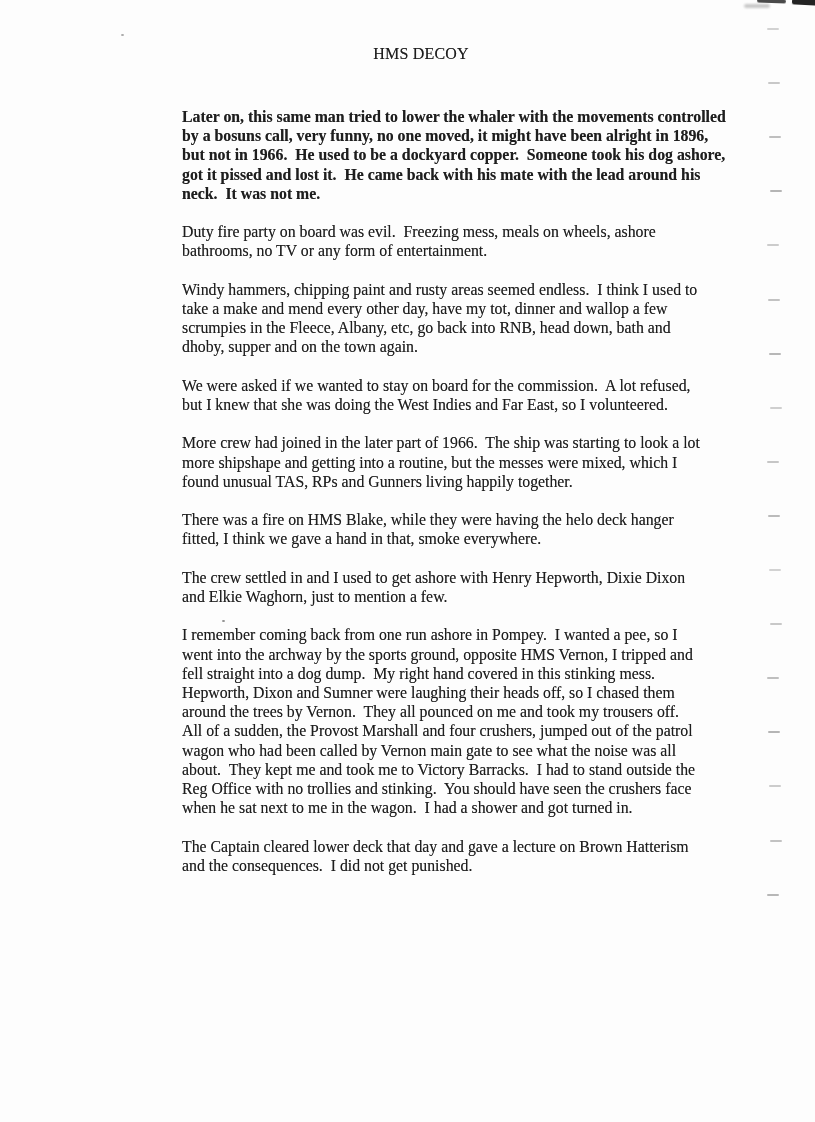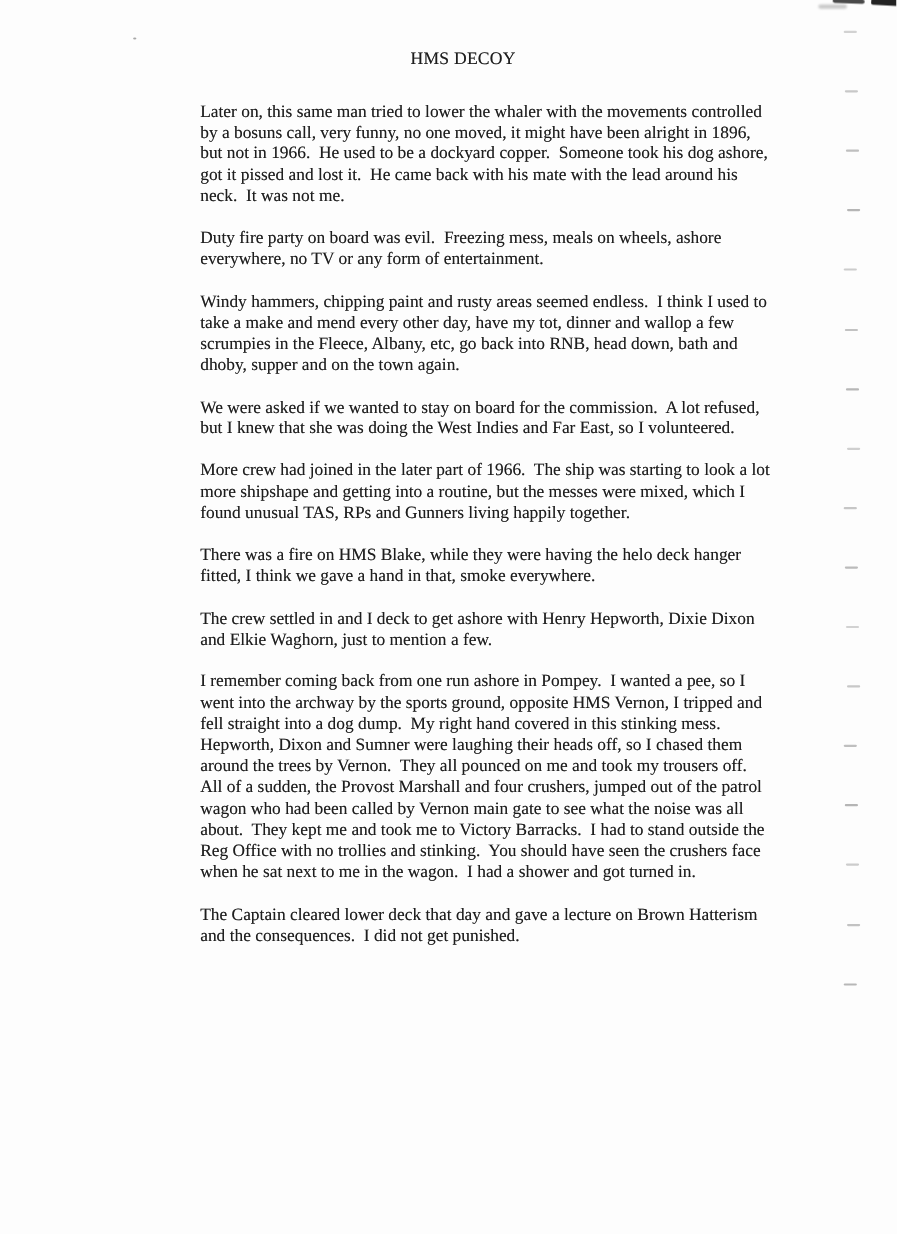--- a/index.html
+++ b/index.html
@@ -41,21 +41,21 @@
     line-height: 19.2px;
   }
   .section-label {
     margin: 0;
     white-space: pre;
   }
   .para {
     margin: 0 0 19.2px 70px;
     white-space: pre-wrap;
   }
-  .para:first-of-type { margin-top: 0; }
+  .para:first-of-type { margin-top: 15px; font-weight: bold; }
 
   .footer {
     position: absolute;
     top: 1045px; left: 112px; width: 598px;
     display: flex;
     justify-content: flex-start;
     font-size: 15.8px;
     line-height: 19.2px;
     flex-direction: column;
   }
@@ -91,33 +91,33 @@
   <div class="doc-title">HMS DECOY</div>
 
   <div class="content">
     <div>
         <p class="para">Later on, this same man tried to lower the whaler with the movements controlled
 by a bosuns call, very funny, no one moved, it might have been alright in 1896,
 but not in 1966.  He used to be a dockyard copper.  Someone took his dog ashore,
 got it pissed and lost it.  He came back with his mate with the lead around his
 neck.  It was not me.</p>
         <p class="para">Duty fire party on board was evil.  Freezing mess, meals on wheels, ashore
-everywhere, no TV or any form of entertainment.</p>
+bathrooms, no TV or any form of entertainment.</p>
         <p class="para">Windy hammers, chipping paint and rusty areas seemed endless.  I think I used to
 take a make and mend every other day, have my tot, dinner and wallop a few
 scrumpies in the Fleece, Albany, etc, go back into RNB, head down, bath and
 dhoby, supper and on the town again.</p>
         <p class="para">We were asked if we wanted to stay on board for the commission.  A lot refused,
 but I knew that she was doing the West Indies and Far East, so I volunteered.</p>
         <p class="para">More crew had joined in the later part of 1966.  The ship was starting to look a lot
 more shipshape and getting into a routine, but the messes were mixed, which I
 found unusual TAS, RPs and Gunners living happily together.</p>
         <p class="para">There was a fire on HMS Blake, while they were having the helo deck hanger
 fitted, I think we gave a hand in that, smoke everywhere.</p>
-        <p class="para">The crew settled in and I deck to get ashore with Henry Hepworth, Dixie Dixon
+        <p class="para">The crew settled in and I used to get ashore with Henry Hepworth, Dixie Dixon
 and Elkie Waghorn, just to mention a few.</p>
         <p class="para">I remember coming back from one run ashore in Pompey.  I wanted a pee, so I
 went into the archway by the sports ground, opposite HMS Vernon, I tripped and
 fell straight into a dog dump.  My right hand covered in this stinking mess.
 Hepworth, Dixon and Sumner were laughing their heads off, so I chased them
 around the trees by Vernon.  They all pounced on me and took my trousers off.
 All of a sudden, the Provost Marshall and four crushers, jumped out of the patrol
 wagon who had been called by Vernon main gate to see what the noise was all
 about.  They kept me and took me to Victory Barracks.  I had to stand outside the
 Reg Office with no trollies and stinking.  You should have seen the crushers face

